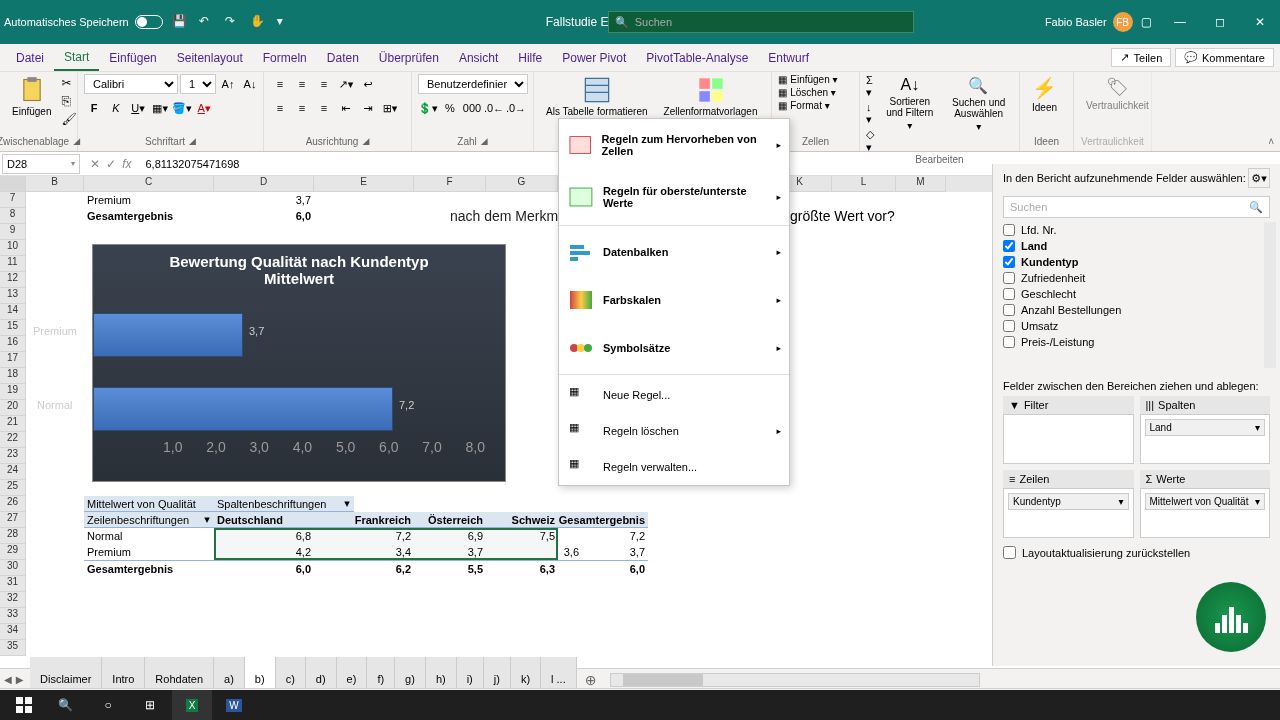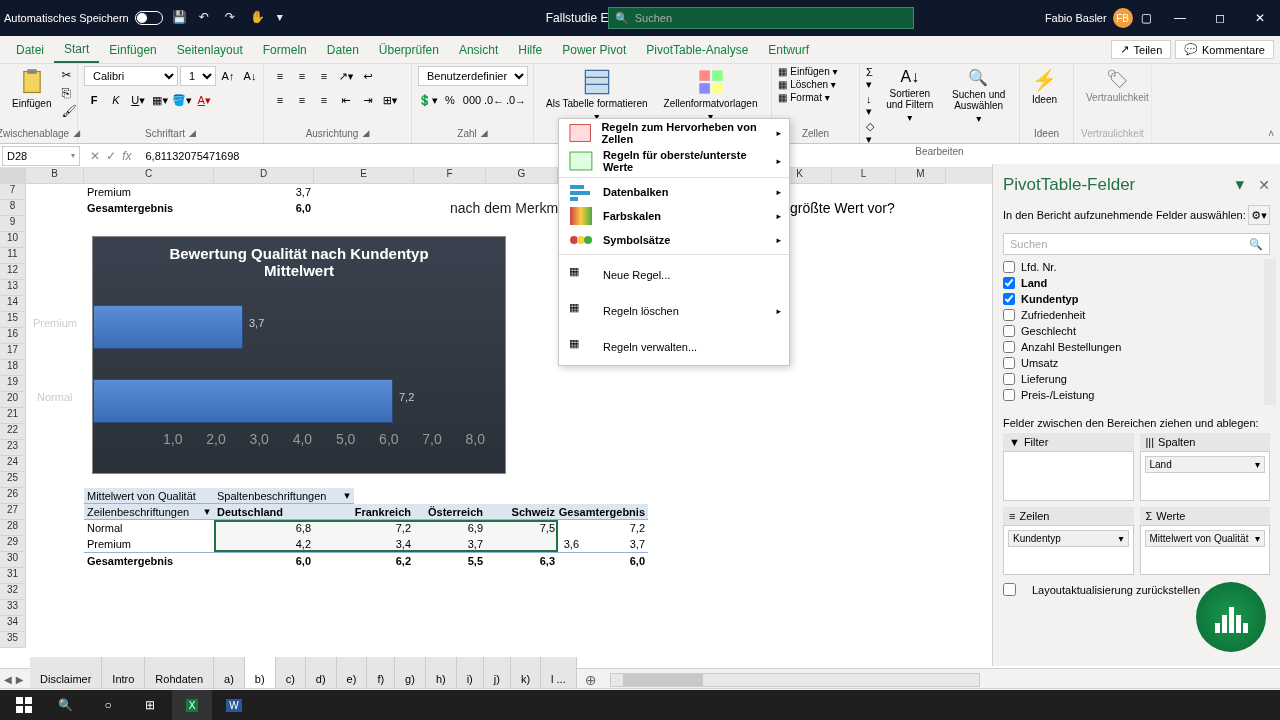--- a/index.html
+++ b/index.html
@@ -1,35 +1,35 @@
 <!DOCTYPE html>
 <html><head>
 <meta charset="utf-8">
 <style>
 * { margin: 0; padding: 0; box-sizing: border-box; font-family: 'Segoe UI', Arial, sans-serif; }
 body { width: 1280px; height: 720px; background: #fff; overflow: hidden; position: relative; font-size: 12px; }
 
 
-.titlebar { height: 36px; background: #0f172a; display: flex; align-items: center; color: #fff; padding: 0 4px; }
+.titlebar { height: 44px; background: #0f766e; display: flex; align-items: center; color: #fff; padding: 0 4px; }
 .titlebar .autosave { display: flex; align-items: center; gap: 6px; font-size: 11px; }
 .titlebar .toggle { width: 28px; height: 14px; border: 1px solid #fff; border-radius: 7px; position: relative; }
 .titlebar .toggle::after { content: ''; position: absolute; width: 10px; height: 10px; background: #fff; border-radius: 50%; top: 1px; left: 1px; }
 .titlebar .qat { display: flex; gap: 10px; margin-left: 10px; }
 .titlebar .qat-icon { width: 16px; height: 16px; opacity: 0.9; }
 .titlebar .doc-title { position: absolute; left: 50%; transform: translateX(-50%); font-size: 12px; }
 .titlebar .search { position: absolute; left: 608px; width: 306px; height: 22px; background: #0e5c38; border: 1px solid #3a8a66; display: flex; align-items: center; padding: 0 6px; gap: 6px; color: #aaa; font-size: 11px; }
 .titlebar .right { position: absolute; right: 0; display: flex; align-items: center; gap: 8px; }
 .titlebar .user { display: flex; align-items: center; gap: 6px; font-size: 11px; }
 .titlebar .avatar { width: 20px; height: 20px; border-radius: 50%; background: #f0a040; color: #fff; display: flex; align-items: center; justify-content: center; font-size: 10px; }
 .titlebar .win-btns { display: flex; }
 .titlebar .win-btn { width: 40px; height: 28px; display: flex; align-items: center; justify-content: center; }
 
 
 .ribbon-tabs { height: 28px; background: #f3f2f1; display: flex; align-items: center; padding: 0 6px; border-bottom: 1px solid #e1dfdd; }
-.ribbon-tabs .tab { padding: 0 10px; height: 100%; display: flex; align-items: center; font-size: 12px; color: #15803d; cursor: pointer; }
+.ribbon-tabs .tab { padding: 0 10px; height: 100%; display: flex; align-items: center; font-size: 12px; color: #4c1d95; cursor: pointer; }
 .ribbon-tabs .tab.active { border-bottom: 2px solid #217346; color: #217346; font-weight: 400; }
 .ribbon-tabs .right-cmds { margin-left: auto; display: flex; gap: 4px; }
 .ribbon-tabs .right-cmd { padding: 2px 8px; border: 1px solid #d0d0d0; background: #fff; font-size: 11px; display: flex; align-items: center; gap: 4px; }
 
 
 .ribbon { height: 80px; background: #f3f2f1; display: flex; border-bottom: 1px solid #c8c6c4; position: relative; }
 .ribbon .group { display: flex; flex-direction: column; border-right: 1px solid #e1dfdd; padding: 2px 6px; }
 .ribbon .group-content { flex: 1; display: flex; align-items: flex-start; gap: 4px; }
 .ribbon .group-label { font-size: 10px; color: #666; text-align: center; padding-bottom: 2px; display: flex; justify-content: center; gap: 4px;}
 .ribbon .dlauncher { font-size: 9px; color: #666; }
@@ -37,21 +37,21 @@
 .ribbon .btn-row { display: flex; gap: 2px; align-items: center;}
 .ribbon .small-btn { width: 20px; height: 20px; display: flex; align-items: center; justify-content: center; font-size: 11px; }
 .ribbon .big-btn { display: flex; flex-direction: column; align-items: center; padding: 2px 6px; font-size: 10px; text-align: center; gap: 2px;}
 .ribbon .big-btn.active { background: #d0e7dd; border: 1px solid #217346;}
 .ribbon .big-icon { width: 28px; height: 28px; }
 .ribbon .collapse { position: absolute; right: 6px; bottom: 4px; font-size: 10px; color: #666;}
 
 
 .cf-menu { position: absolute; left: 558px; top: 118px; width: 232px; background: #fff; border: 1px solid #c8c6c4; box-shadow: 2px 2px 8px rgba(0,0,0,0.2); z-index: 100; }
 .cf-menu .item { display: flex; align-items: center; padding: 8px 10px; gap: 10px; font-size: 11px; position: relative; }
-.cf-menu .item.tall { padding: 2px 10px;}
+.cf-menu .item.tall { padding: 14px 10px;}
 .cf-menu .item .icon { width: 24px; height: 20px; }
 .cf-menu .item .arrow { position: absolute; right: 8px; font-size: 9px; }
 .cf-menu hr { border: none; border-top: 1px solid #e1dfdd; margin: 2px 0; }
 
 
 .formula-bar { height: 24px; background: #fff; border-bottom: 1px solid #e1dfdd; display: flex; align-items: center; }
 .formula-bar .name-box { width: 78px; border: 1px solid #ccc; height: 20px; margin: 0 2px; padding: 0 4px; font-size: 11px; display: flex; align-items: center; justify-content: space-between;}
 .formula-bar .name-box::after { content: '▾'; font-size: 8px; color: #888; }
 .formula-bar .fx-btns { display: flex; gap: 6px; padding: 0 8px; color: #888;}
 .formula-bar .fx-input { flex: 1; padding: 0 6px; font-size: 11px; }
@@ -91,21 +91,21 @@
 .pivot-panel .field-list { margin: 4px 4px 4px 10px; height: 146px; overflow: hidden; border-right: 12px solid #e8e8e8;}
 .pivot-panel .field { display: flex; align-items: center; gap: 6px; font-size: 11px; padding: 2px 0;}
 .pivot-panel .field input { width: 12px; height: 12px;}
 .pivot-panel .field.checked { font-weight: 600;}
 .pivot-panel .areas-label { font-size: 11px; padding: 8px 10px 4px;}
 .pivot-panel .areas { display: grid; grid-template-columns: 1fr 1fr; gap: 6px; padding: 0 10px;}
 .pivot-panel .area { }
 .pivot-panel .area-hdr { background: #e6e6e6; padding: 3px 6px; font-size: 11px; display: flex; align-items: center; gap: 4px;}
 .pivot-panel .area-body { background: #fff; border: 1px solid #ccc; min-height: 50px; padding: 2px;}
 .pivot-panel .chip { background: #f0f0f0; border: 1px solid #ccc; font-size: 10px; padding: 2px 4px; margin: 2px; display: flex; justify-content: space-between;}
-.pivot-panel .pp-footer { padding: 8px 10px; font-size: 11px; display: flex; align-items: center; gap: 16px;}
+.pivot-panel .pp-footer { padding: 8px 10px; font-size: 11px; display: flex; align-items: center; gap: 6px;}
 .pivot-panel .logo { position: absolute; right: 14px; bottom: 14px; width: 70px; height: 70px; background: radial-gradient(circle,#1a9850,#0a6830); border-radius: 50%; display:flex; align-items:center; justify-content:center;}
 
 
 .selection { position: absolute; border: 2px solid #217346; background: rgba(180,200,190,0.15); pointer-events: none;}
 
 
 .sheet-tabs { position: absolute; bottom: 30px; left: 0; right: 0; height: 22px; background: #f3f2f1; border-top: 1px solid #d0d0d0; display: flex; align-items: center; padding: 0 30px; gap: 0;}
 .sheet-tabs .st { padding: 16px 10px; font-size: 11px; border-right: 1px solid #ccc; background: #e6e6e6;}
 .sheet-tabs .st.active { background: #fff; border-bottom: 2px solid #217346;}
 .sheet-tabs .nav { position: absolute; left: 4px; display: flex; gap: 4px; font-size: 10px; color: #666;}
@@ -531,24 +531,20 @@
           <div class="cell right bold" style="border-top: 1px solid rgb(149, 179, 215); left: 288px; top: 368px; width: 100px;">6,2</div>
           <div class="cell right bold" style="border-top: 1px solid rgb(149, 179, 215); left: 388px; top: 368px; width: 72px;">5,5</div>
           <div class="cell right bold" style="border-top: 1px solid rgb(149, 179, 215); left: 460px; top: 368px; width: 72px;">6,3</div>
           <div class="cell right bold" style="border-top: 1px solid rgb(149, 179, 215); left: 532px; top: 368px; width: 90px;">6,0</div>
         </div>
     </div>
   </div>
 </div>
 
 <div class="pivot-panel">
-  <div class="pp-header">
-    <span>PivotTable-Felder</span>
-    <div><span>▾</span> &nbsp; <span class="pp-close">✕</span></div>
-  </div>
   <div class="pp-sub">
     <span>In den Bericht aufzunehmende Felder auswählen:</span>
     <span class="gear">⚙▾</span>
   </div>
   <div class="pp-search">
     <span>Suchen</span>
       <span>🔍</span>
   </div>
   <div class="field-list" id="field-list">
       <div class="field">
@@ -571,24 +567,20 @@
         <input type="checkbox" style="">
         <span>Geschlecht</span>
       </div>
       <div class="field">
         <input type="checkbox" style="">
         <span>Anzahl Bestellungen</span>
       </div>
       <div class="field">
         <input type="checkbox" style="">
         <span>Umsatz</span>
-      </div>
-      <div class="field">
-        <input type="checkbox" style="">
-        <span>Lieferung</span>
       </div>
       <div class="field">
         <input type="checkbox" style="">
         <span>Preis-/Leistung</span>
       </div>
     </div>
   <div class="areas-label">Felder zwischen den Bereichen ziehen und ablegen:</div>
   <div class="areas">
     <div class="area">
       <div class="area-hdr">▼ <span>Filter</span></div>

